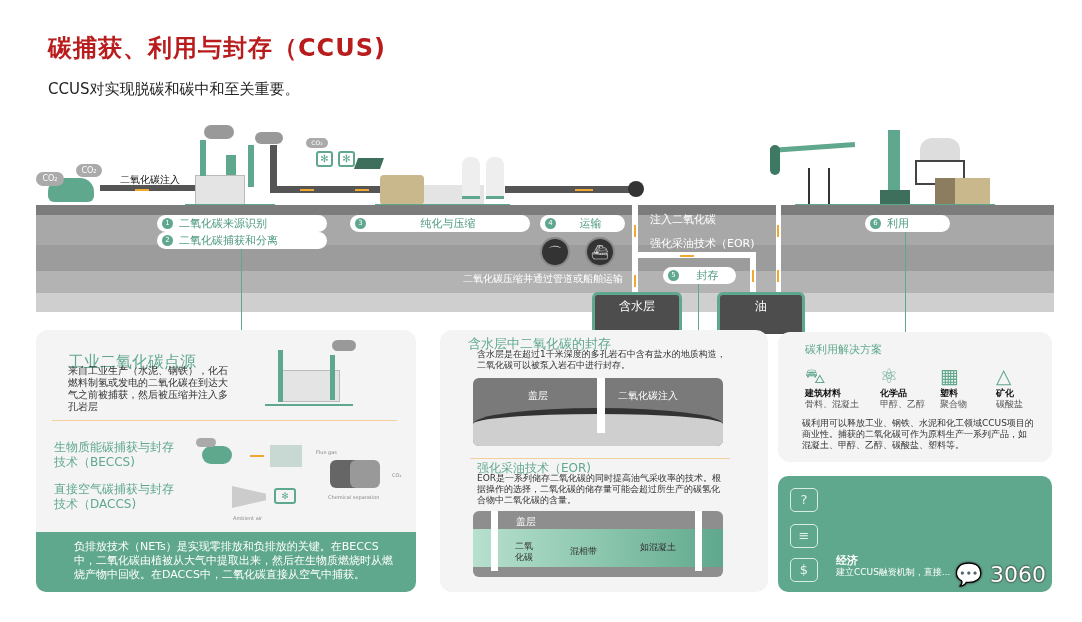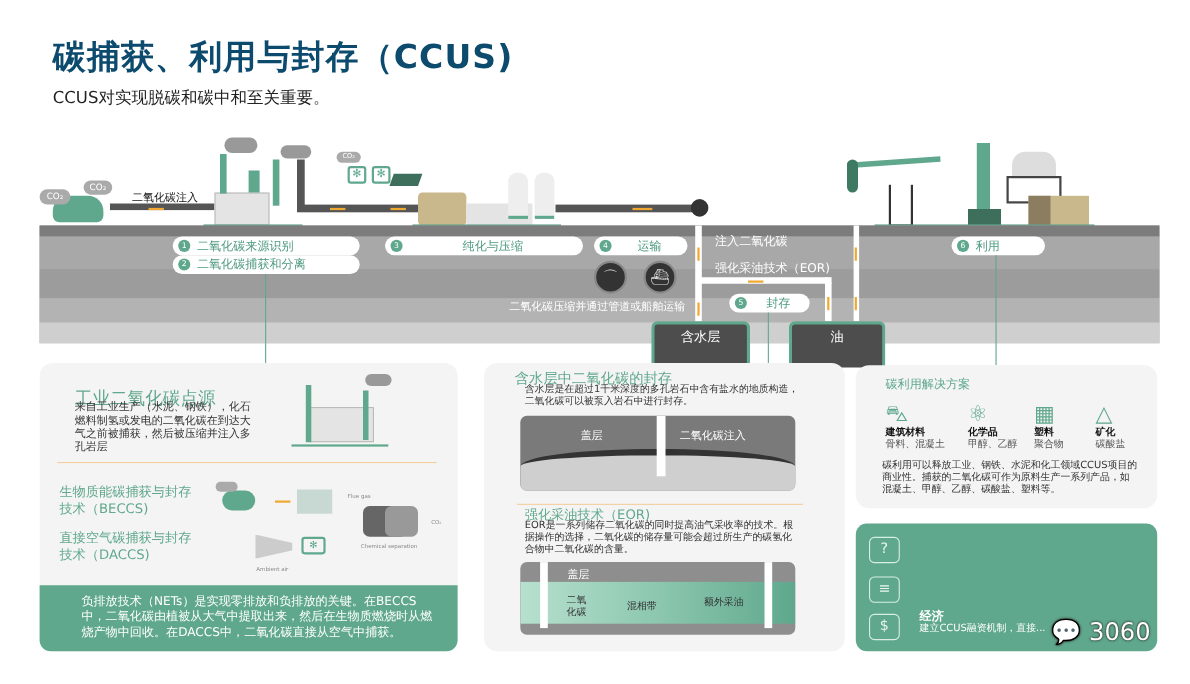--- a/index.html
+++ b/index.html
@@ -1,21 +1,21 @@
 <!DOCTYPE html>
 <html><head>
 <meta charset="utf-8">
 <style>
   * { box-sizing: border-box; margin: 0; padding: 0; }
   body {
     width: 1082px; height: 622px; background: #ffffff; position: relative; overflow: hidden;
     font-family: "DejaVu Sans", "Liberation Sans", sans-serif; color: #222;
   }
   .abs { position: absolute; }
-  #title { left: 48px; top: 32px; font-size: 30px; font-weight: bold; color: #0c4a6e; letter-spacing: 1px; }
+  #title { left: 48px; top: 32px; font-size: 24px; font-weight: bold; color: #b91c1c; letter-spacing: 1px; }
   #subtitle { left: 48px; top: 80px; font-size: 15px; color: #222; }
 
   
   #ground { left: 36px; top: 205px; width: 1018px; height: 107px; background: #9a9a9a; }
   #ground .band { position: absolute; left: 0; width: 100%; }
   #ground .b1 { top: 0; height: 10px; background: #7c7c7c; }
   #ground .b2 { top: 10px; height: 30px; background: #a8a8a8; }
   #ground .b3 { top: 40px; height: 26px; background: #9c9c9c; }
   #ground .b4 { top: 66px; height: 22px; background: #b3b3b3; }
   #ground .b5 { top: 88px; height: 19px; background: #cfcfcf; }
@@ -227,21 +227,21 @@
 <div class="abs ptxt" style="left:477px;top:473px;width:250px;font-size:9px;line-height:11px;">EOR是一系列储存二氧化碳的同时提高油气采收率的技术。根据操作的选择，二氧化碳的储存量可能会超过所生产的碳氢化合物中二氧化碳的含量。</div>
 <div class="mini-diag" style="left:473px;top:511px;width:250px;height:66px;background:#8e8e8e;">
   <div class="abs" style="left:0;top:18px;width:250px;height:38px;background:linear-gradient(90deg,#b7e0cf,#8cc7ae,#5fa88d);"></div>
   <div class="abs" style="left:18px;top:0;width:7px;height:60px;background:#fff;"></div>
   <div class="abs" style="left:222px;top:0;width:7px;height:60px;background:#fff;"></div>
 </div>
 <div class="abs" style="left:516px;top:515px;font-size:10px;color:#fff;">盖层</div>
 <div class="abs" style="left:515px;top:541px;font-size:9px;line-height:11px;color:#333;white-space:pre;">二氧
 化碳</div>
 <div class="abs" style="left:570px;top:545px;font-size:9px;color:#333;">混相带</div>
-<div class="abs" style="left:640px;top:541px;font-size:9px;color:#333;">额外采油</div>
+<div class="abs" style="left:640px;top:541px;font-size:9px;color:#333;">如混凝土</div>
 
 <div class="panel" style="left:778px;top:332px;width:274px;height:130px;"></div>
 <div class="abs green-h" style="left:805px;top:342px;font-size:11px;">碳利用解决方案</div>
 <div class="util-item" style="left:805px;">
   <div class="ic">⛍</div>
   <b>建筑材料</b>
   <span class="sub">骨料、混凝土</span>
 </div>
 <div class="util-item" style="left:880px;">
   <div class="ic">⚛</div>

